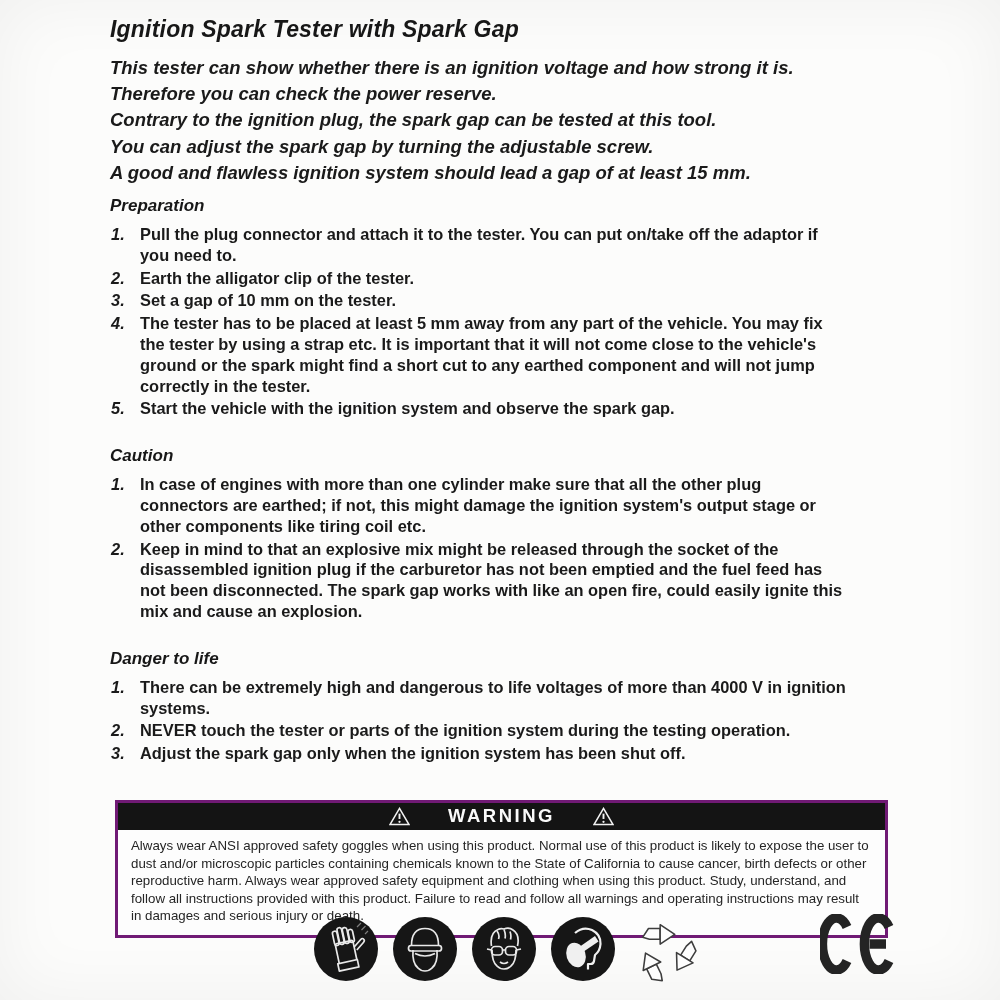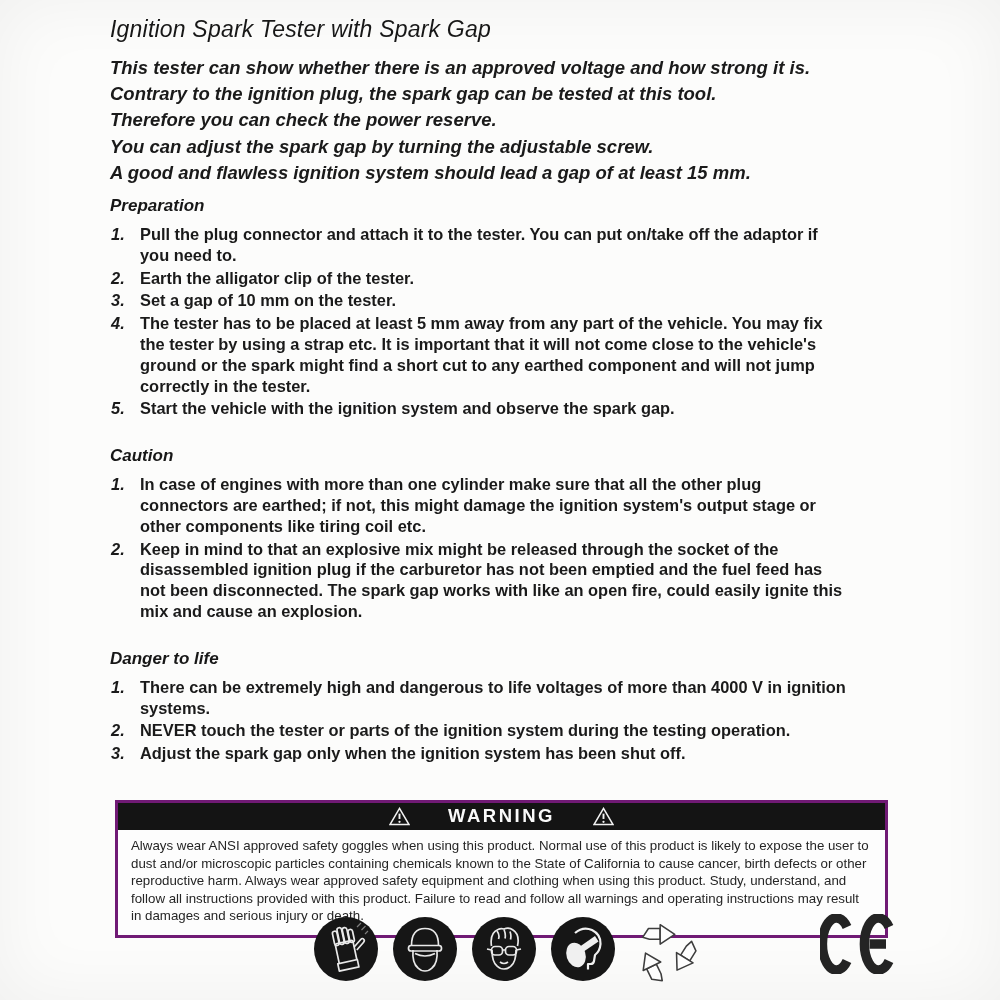--- a/index.html
+++ b/index.html
@@ -11,21 +11,21 @@
   .page{
     position:relative;width:1000px;height:1000px;overflow:hidden;
     background:#fcfcfb;
     box-shadow:inset 0 0 70px rgba(0,0,0,0.05);
     color:#1c1c1c;
   }
   .content{position:absolute;left:110px;top:16px;width:815px;}
 
   .title{
     margin:0 0 12px 0;
-    font-size:23px;font-weight:normal;font-style:italic;
+    font-size:23px;font-weight:bold;font-style:italic;
     letter-spacing:0.2px;color:#171717;
   }
   .intro{margin:0 0 2px 0;}
   .intro .iline{
     font-size:18.5px;font-weight:bold;font-style:italic;
     line-height:26.2px;color:#1a1a1a;white-space:nowrap;
   }
   .sec-heading{
     margin:27px 0 8px 0;
     font-size:17px;font-weight:bold;font-style:italic;color:#171717;
@@ -73,23 +73,23 @@
 </style>
 </head>
 <body>
 
 <div class="page">
   <div class="content">
 
     <h1 class="title">Ignition Spark Tester with Spark Gap</h1>
 
     <div class="intro">
-      <div class="iline">This tester can show whether there is an approved voltage and how strong it is.</div>
+      <div class="iline">This tester can show whether there is an ignition voltage and how strong it is.</div>
+      <div class="iline">Therefore you can check the power reserve.</div>
       <div class="iline">Contrary to the ignition plug, the spark gap can be tested at this tool.</div>
-      <div class="iline">Therefore you can check the power reserve.</div>
       <div class="iline">You can adjust the spark gap by turning the adjustable screw.</div>
       <div class="iline">A good and flawless ignition system should lead a gap of at least 15 mm.</div>
     </div>
 
     <section>
       <h2 class="sec-heading first">Preparation</h2>
       <ol class="num-list">
         <li>Pull the plug connector and attach it to the tester. You can put on/take off the adaptor if you need to.</li>
         <li>Earth the alligator clip of the tester.</li>
         <li>Set a gap of 10 mm on the tester.</li>

